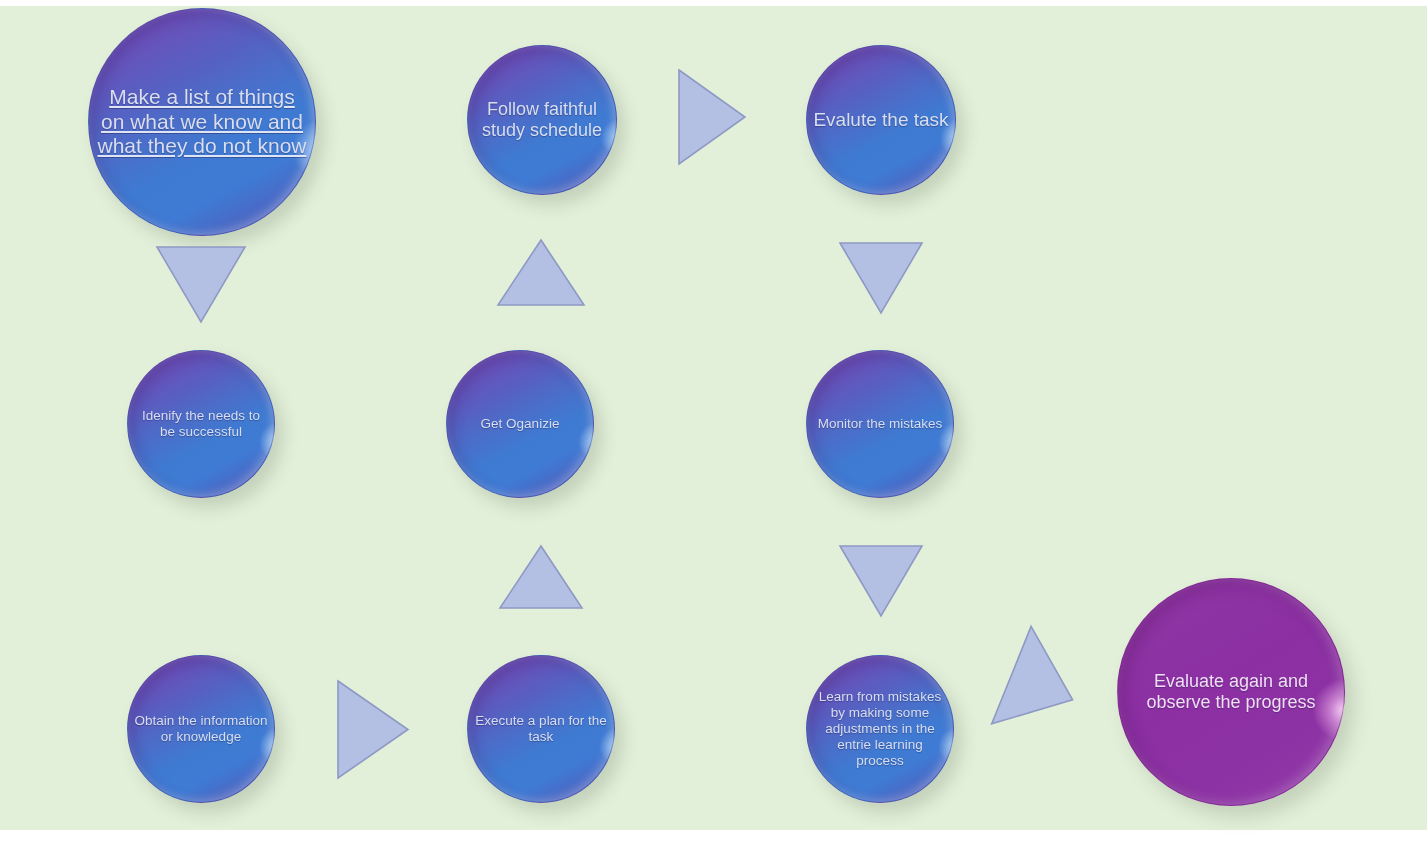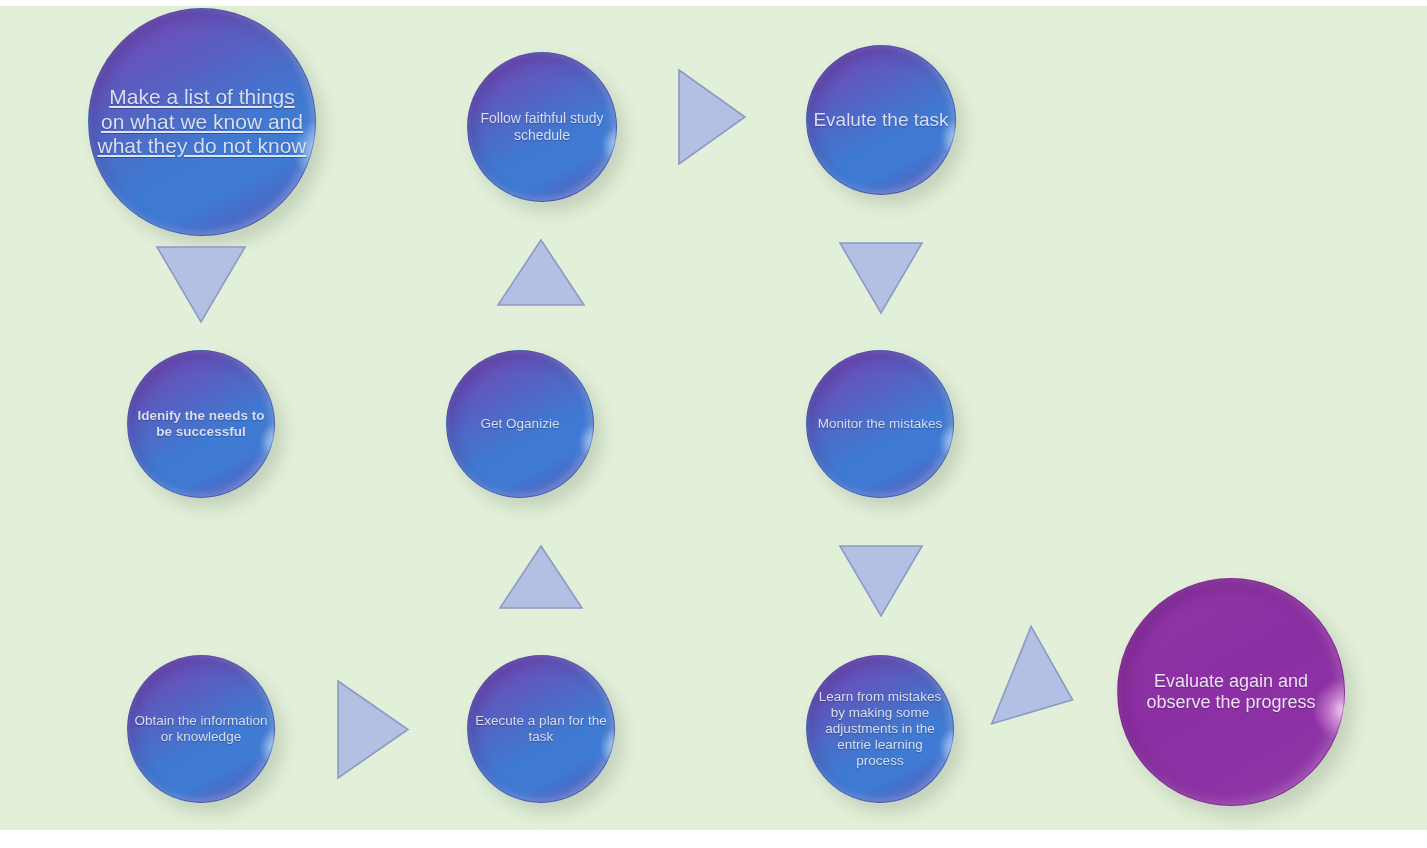--- a/index.html
+++ b/index.html
@@ -102,27 +102,27 @@
 </style>
 </head>
 <body>
 
 <div id="canvas">
   <div id="slide-bg"></div>
   <div id="nodes-layer">
       <div class="node blue" style="left: 88px; top: 8px; width: 228px; height: 228px; font-size: 21px; text-decoration: underline;">
         <span class="label">Make a list of things on what we know and what they do not know</span>
       </div>
-      <div class="node blue" style="left: 467px; top: 52px; width: 150px; height: 150px; font-size: 14px;">
+      <div class="node blue" style="left: 467px; top: 45px; width: 150px; height: 150px; font-size: 18px;">
         <span class="label">Follow faithful study schedule</span>
       </div>
       <div class="node blue" style="left: 806px; top: 45px; width: 150px; height: 150px; font-size: 19px;">
         <span class="label">Evalute the task</span>
       </div>
-      <div class="node blue" style="left: 127px; top: 350px; width: 148px; height: 148px; font-size: 13.5px; font-weight: bold;">
+      <div class="node blue" style="left: 127px; top: 350px; width: 148px; height: 148px; font-size: 13.5px;">
         <span class="label">Idenify the needs to be successful</span>
       </div>
       <div class="node blue" style="left: 446px; top: 350px; width: 148px; height: 148px; font-size: 13.5px;">
         <span class="label">Get Oganizie</span>
       </div>
       <div class="node blue" style="left: 806px; top: 350px; width: 148px; height: 148px; font-size: 13.5px;">
         <span class="label">Monitor  the mistakes</span>
       </div>
       <div class="node blue" style="left: 127px; top: 655px; width: 148px; height: 148px; font-size: 13.5px; justify-content: flex-end;">
         <span class="label">Obtain the information or knowledge</span>

